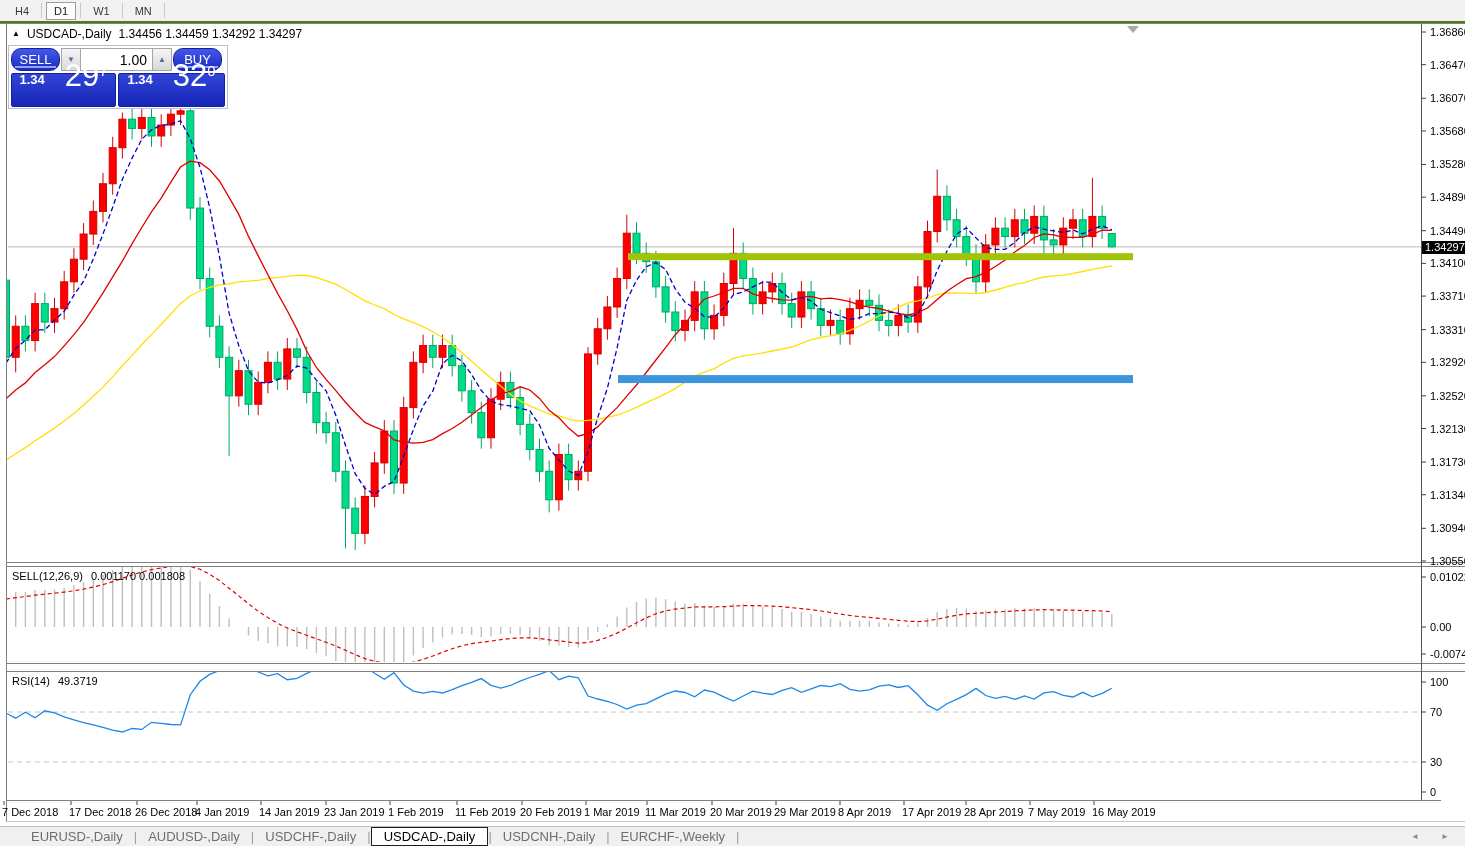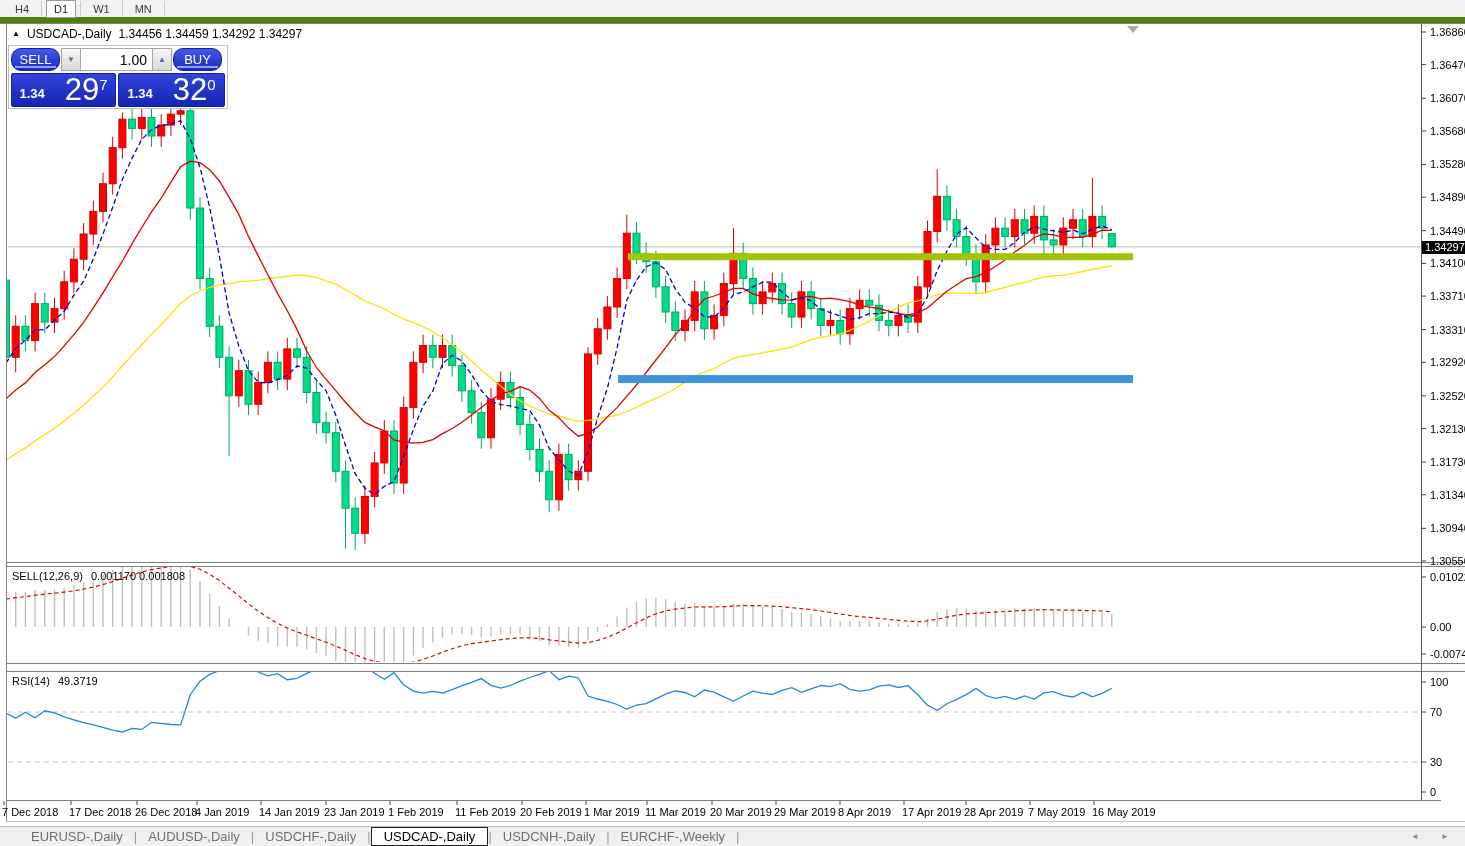--- a/index.html
+++ b/index.html
@@ -2,21 +2,21 @@
 <html><head>
 <meta charset="utf-8">
 <style>
   * { margin:0; padding:0; box-sizing:border-box; }
   html,body { width:1465px; height:846px; overflow:hidden; background:#fff;
     font-family:"Liberation Sans", sans-serif; font-size:11px; color:#000; }
   #app { position:relative; width:1465px; height:846px; background:#fff; }
 
   
   #tf-toolbar { position:absolute; left:0; top:0; width:1465px; height:23px;
-    background:#F2F2F2; border-bottom:6px solid #4d7c0f; display:flex; align-items:center; padding-left:6px; }
+    background:#F2F2F2; border-bottom:2px solid #4d7c0f; display:flex; align-items:center; padding-left:6px; }
   .tf-btn { padding:2px 7px; margin:0 1px; color:#3A3A3A; cursor:default; border:1px solid transparent; }
   .tf-btn.active { background:#FDFDFD; border:1px solid #9B9B9B; color:#222; }
   .tf-sep { width:1px; height:15px; background:#C9C9C9; margin:0 3px; }
 
   
   .vline, .hline { position:absolute; background:#808080; }
 
   
   #chart-header { position:absolute; left:12px; top:27px; display:flex; align-items:center; gap:7px;
     font-size:12px; color:#000; }
@@ -30,21 +30,21 @@
     background:linear-gradient(#4358E8,#1B2BC0); border:1px solid #1420A0; border-radius:10px; position:relative;
     display:flex; align-items:center; justify-content:center; cursor:pointer; }
   .trade-btn .underl { position:absolute; left:7%; bottom:2px; width:86%; height:2px; background:#93A2F6; }
   .spin-btn { width:20px; height:23px; background:linear-gradient(#F6F6F6,#D9D9D9); border:1px solid #A6A6A6;
     display:flex; align-items:center; justify-content:center; color:#5A6A9E; font-size:8px; cursor:pointer; }
   #vol-field { width:71px; height:23px; background:#fff; border-top:1px solid #A6A6A6; border-bottom:1px solid #A6A6A6;
     font-size:14px; text-align:right; padding:3px 5px 0 0; }
   #trade-bottom { position:absolute; left:1px; top:27px; width:216px; height:35px; display:flex; }
   .price-box { height:34px; margin:0 1px; color:#fff; border-radius:2px; border:1px solid #1420A0;
     background:linear-gradient(#3245D8,#1525B5); display:flex; align-items:flex-end; justify-content:center;
-    padding-bottom:2px; cursor:pointer; }
+    padding-bottom:16px; cursor:pointer; }
   .price-box .base { font-size:13px; font-weight:bold; margin-bottom:3px; }
   .price-box .big  { font-size:31px; line-height:28px; margin-left:20px; }
   .price-box .sup  { font-size:15px; position:relative; top:-11px; }
 
   
   .ind-label { position:absolute; left:12px; color:#000; }
   .axis-label { position:absolute; color:#000; white-space:nowrap; }
   .date-label { position:absolute; color:#000; white-space:nowrap; top:806px; }
 
   #price-badge { position:absolute; left:1422px; top:241px; width:43px; height:13px;

